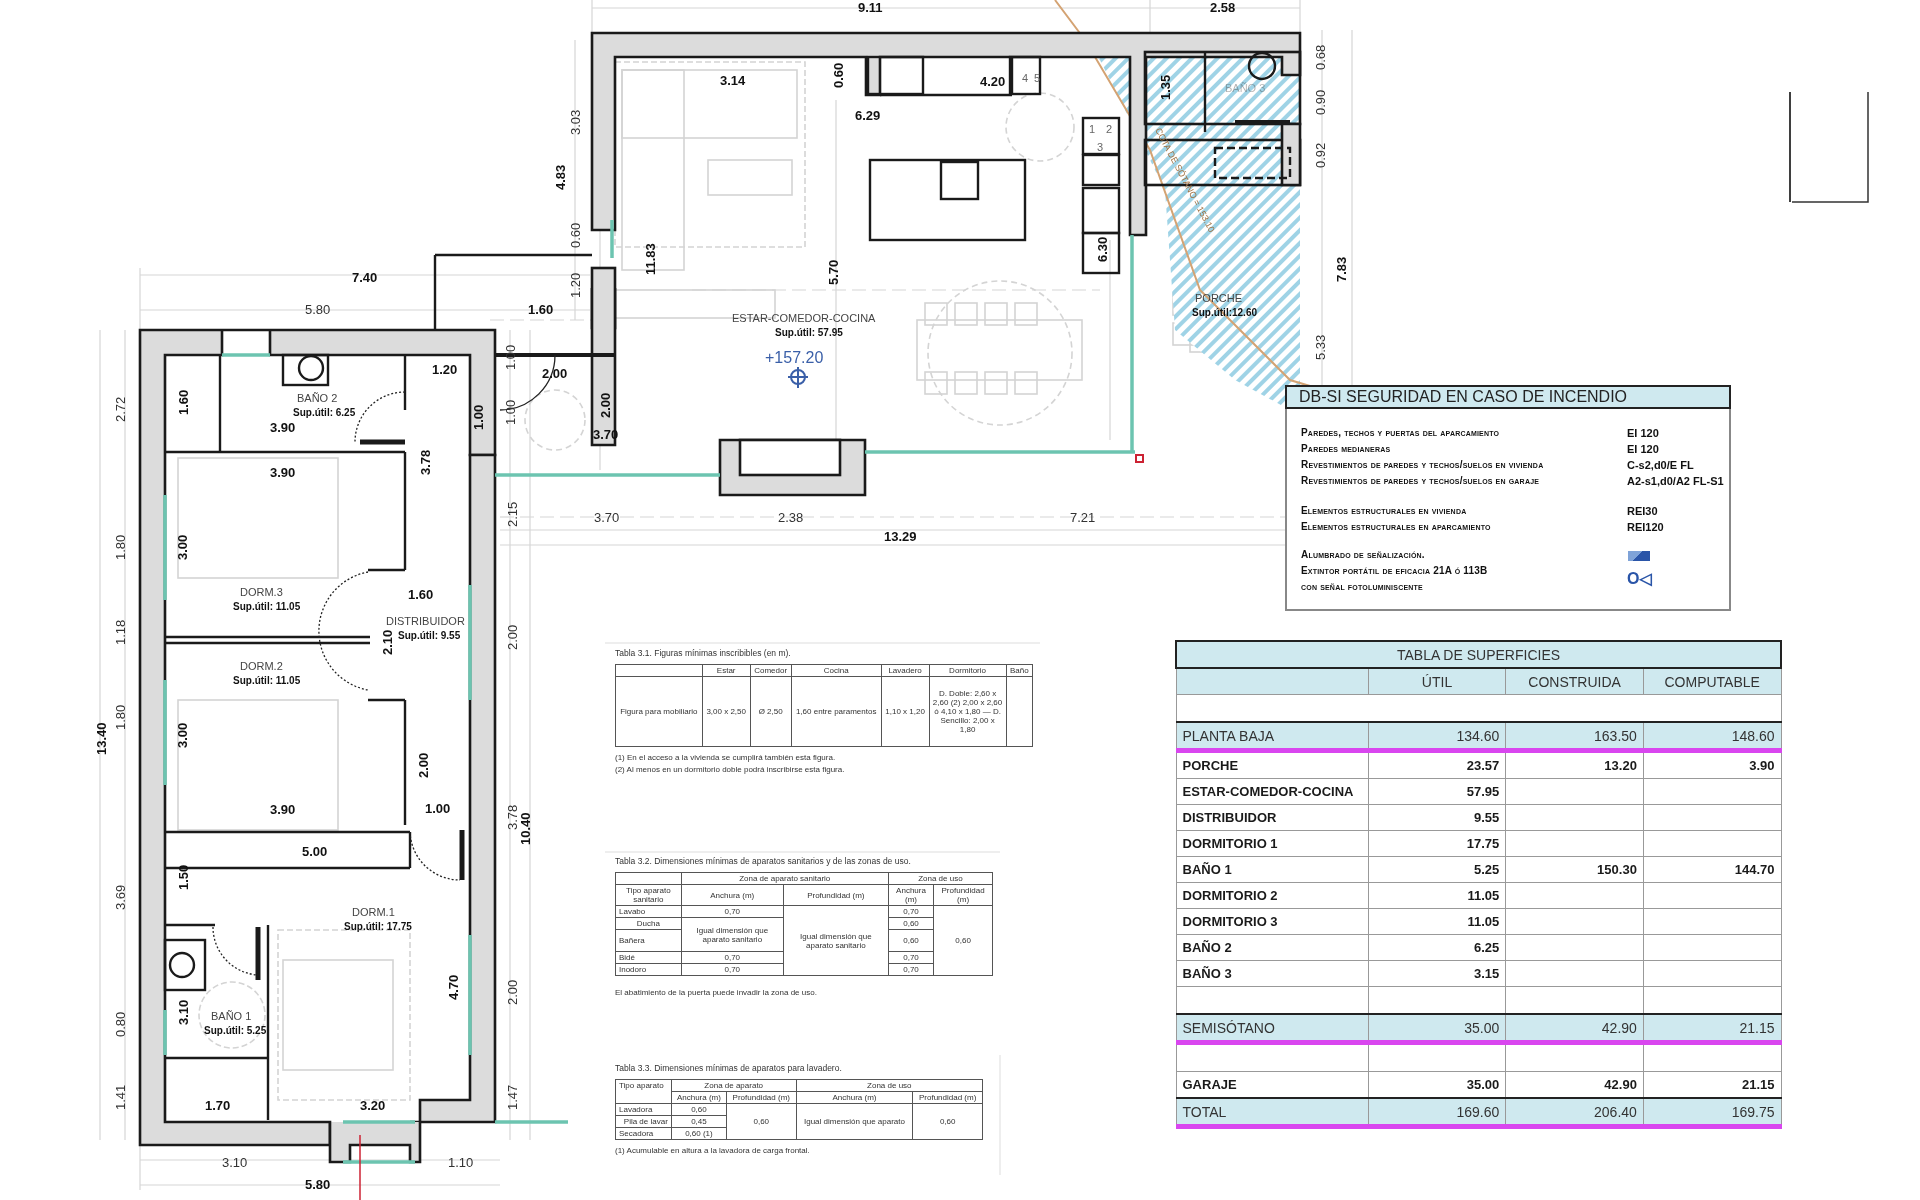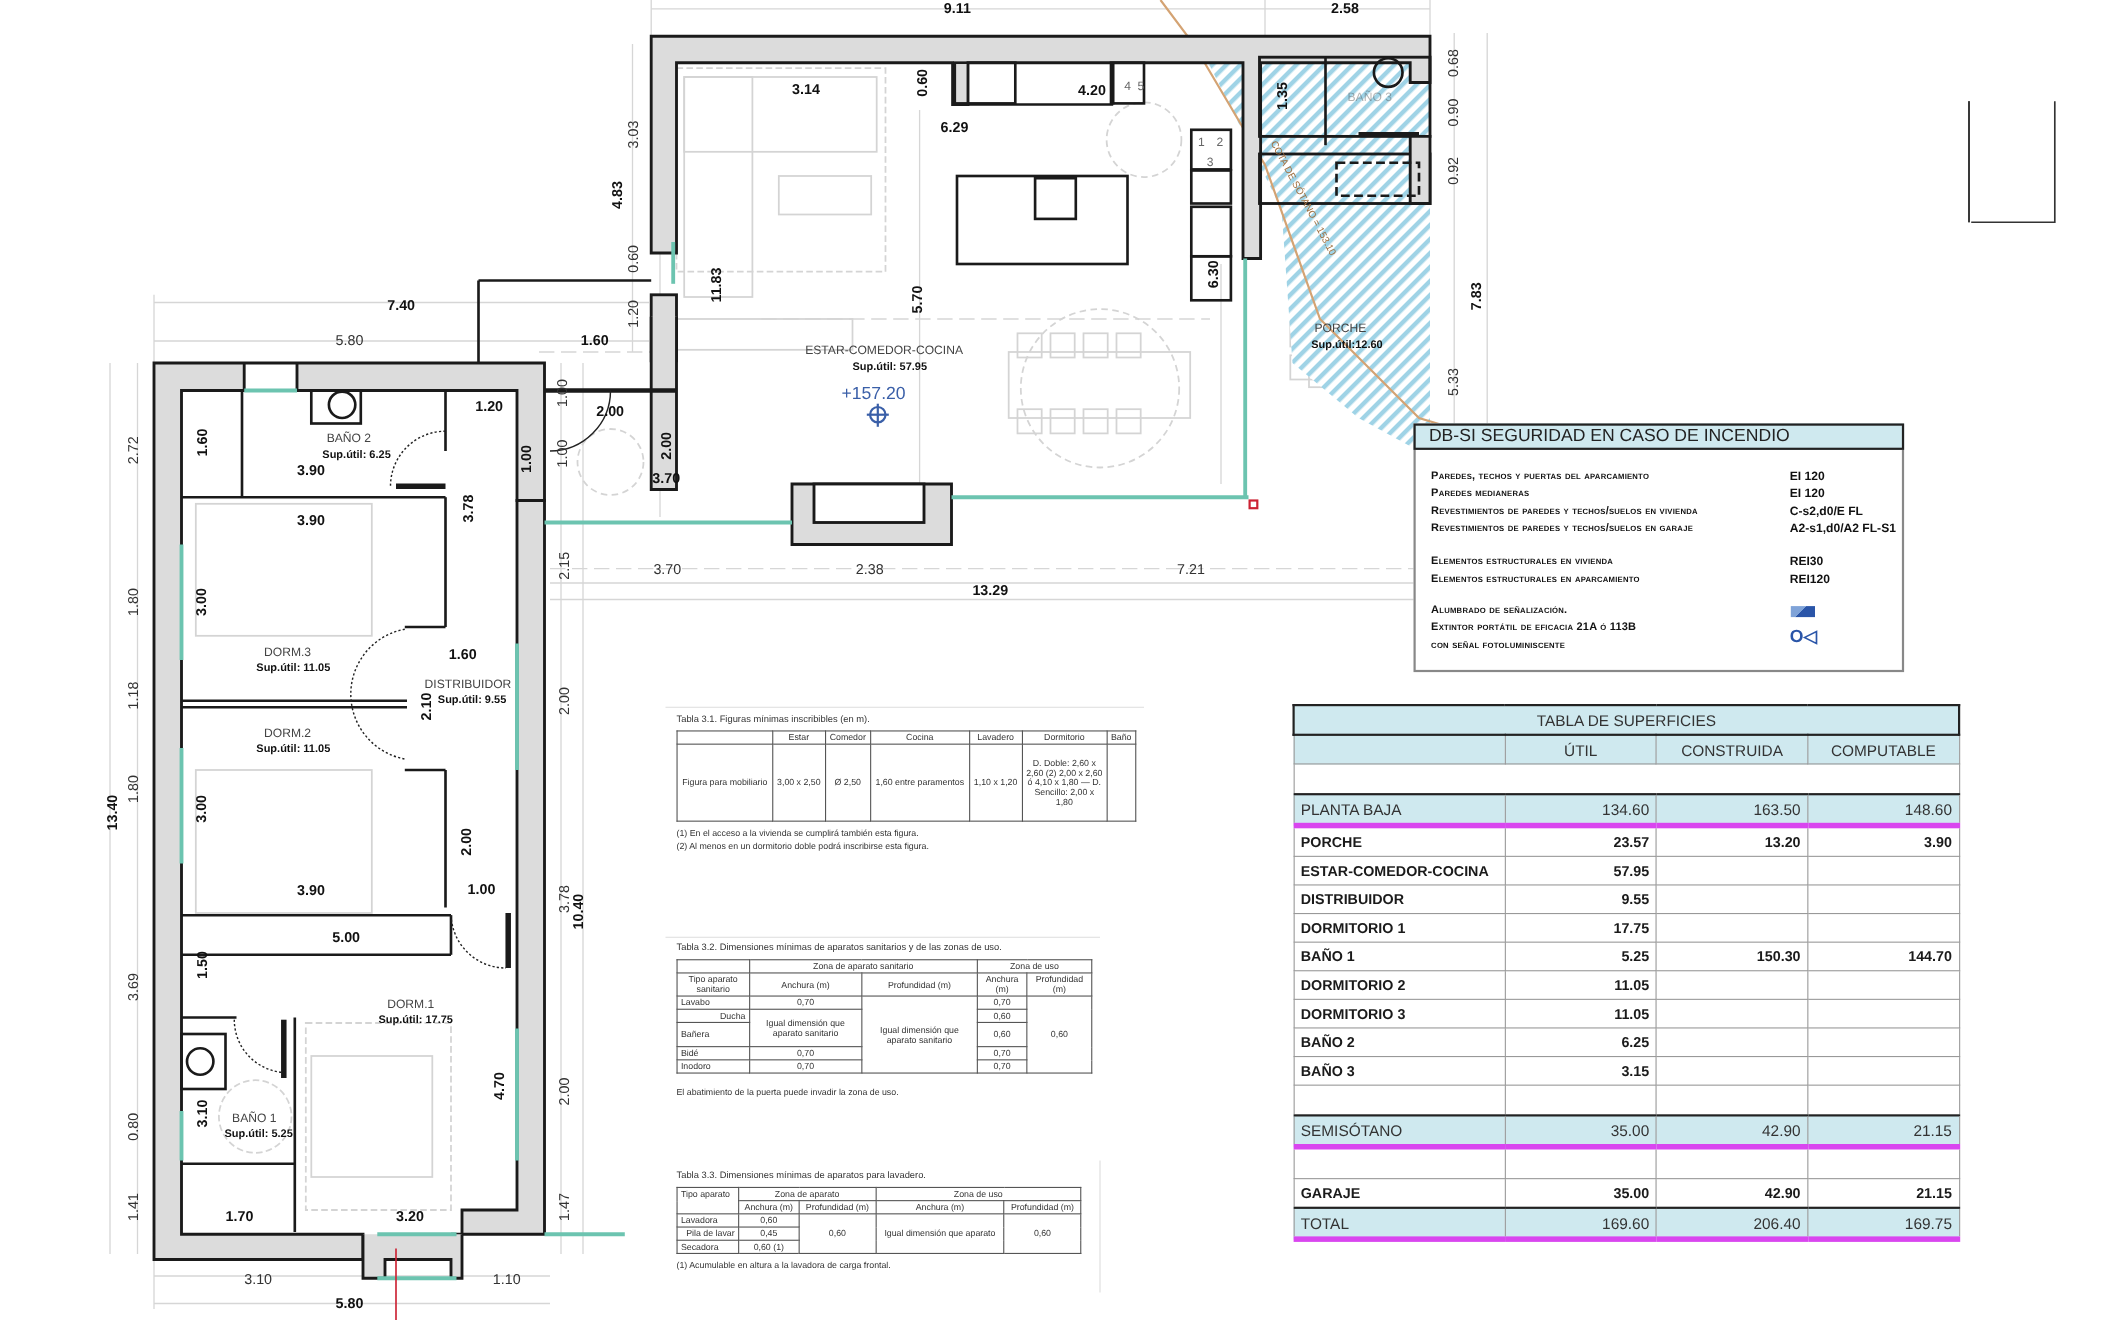--- a/index.html
+++ b/index.html
@@ -494,21 +494,21 @@
       <td>Profundidad (m)</td>
     </tr>
     <tr>
       <td style="text-align:left">Lavabo</td>
       <td>0,70</td>
       <td rowspan="5">Igual dimensión que aparato sanitario</td>
       <td>0,70</td>
       <td rowspan="5">0,60</td>
     </tr>
     <tr>
-      <td style="text-align:right">Ducha</td>
+      <td style="text-align:center">Ducha</td>
       <td rowspan="2">Igual dimensión que aparato sanitario</td>
       <td>0,60</td>
     </tr>
     <tr style="height:22px">
       <td style="text-align:left">Bañera</td>
       <td>0,60</td>
     </tr>
     <tr>
       <td style="text-align:left">Bidé</td>
       <td>0,70</td>

